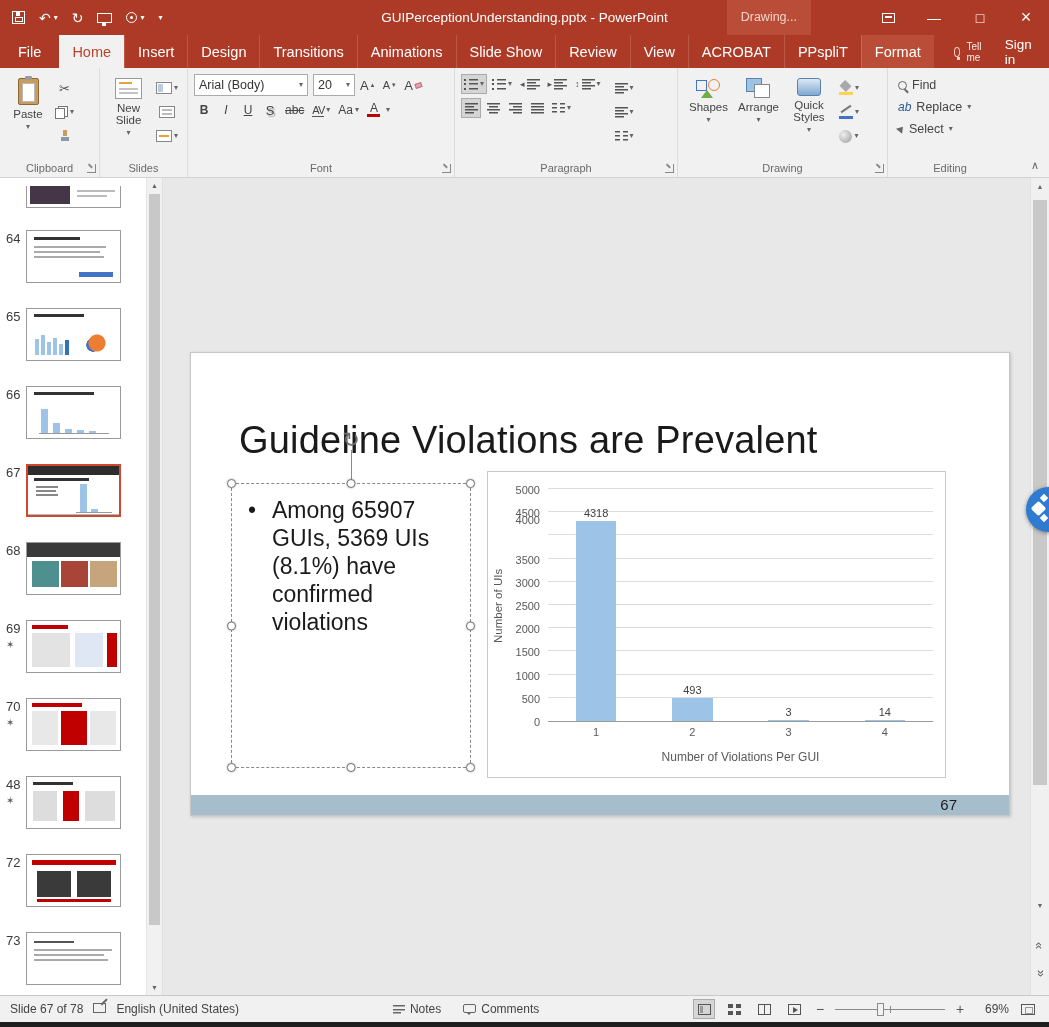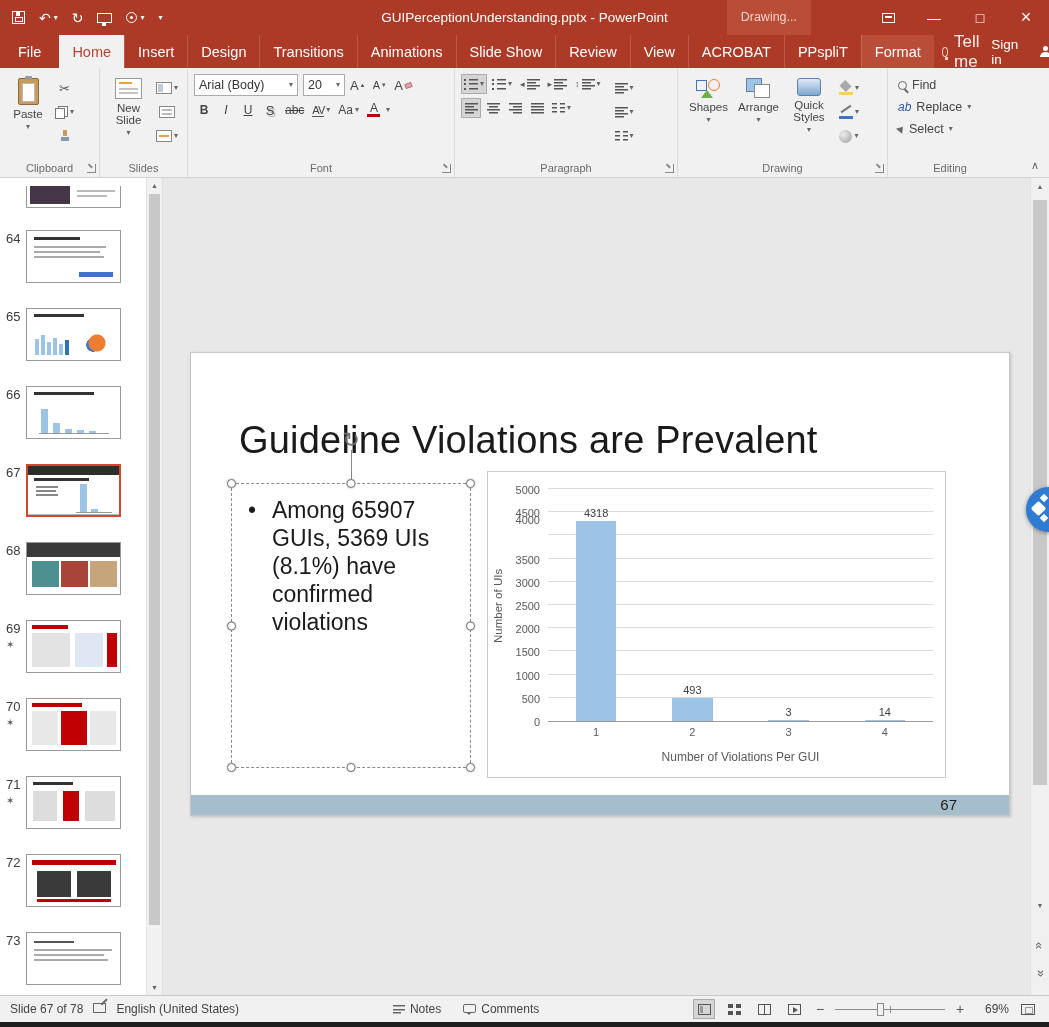--- a/index.html
+++ b/index.html
@@ -25,21 +25,21 @@
   .wc.close{font-size:18px}
   .ic-ribbonopts{display:inline-block;width:13px;height:10px;border:1px solid #fff;position:relative}
   .ic-ribbonopts::after{content:"";position:absolute;left:2px;top:2px;right:2px;height:2px;background:#fff}
 
   
   .tabrow{height:33px;background:#AD3A26;display:flex;align-items:stretch;color:#fff;font-size:14.5px}
   .tab{padding:0 13px;display:flex;align-items:center;border-left:1px solid rgba(255,255,255,.16);cursor:default;white-space:nowrap}
   .tab:first-child{border-left:none;padding:0 18px}
   .tab.active{background:#F1F1F1;color:#B7442C;border-left:none}
   .tab.ctx{background:#BA4D37}
-  .tellme{display:flex;align-items:center;gap:6px;padding:0 8px;color:rgba(255,255,255,.9);font-size:17px}
+  .tellme{display:flex;align-items:center;gap:6px;padding:0 20px;color:rgba(255,255,255,.9);font-size:10px}
   .ic-bulb{display:inline-block;width:10px;height:10px;border:1.5px solid #EFD0C3;border-radius:50%;position:relative}
   .ic-bulb::after{content:"";position:absolute;left:2px;bottom:-4px;width:3px;height:3px;background:#EFD0C3}
   .tabrow-right{margin-left:auto;display:flex;align-items:center;gap:22px;padding-right:16px}
   .signin{font-size:13.5px}
   .share{display:flex;align-items:center;gap:6px;font-size:13.5px}
   .ic-person{display:inline-block;width:11px;height:11px;position:relative}
   .ic-person::before{content:"";position:absolute;left:3px;top:0;width:5px;height:5px;border-radius:50%;background:#fff}
   .ic-person::after{content:"";position:absolute;left:0;bottom:0;width:11px;height:5px;border-radius:5px 5px 0 0;background:#fff}
 
   
@@ -68,21 +68,21 @@
   .ic-painter::after{content:"";position:absolute;top:7px;left:2px;width:8px;height:4px;background:#8899AA}
   .ic-newslide{display:inline-block;width:27px;height:21px;border:1px solid #999;background:#fff;position:relative}
   .ic-newslide::before{content:"";position:absolute;left:3px;top:3px;width:13px;height:2px;background:#E8A33D}
   .ic-newslide::after{content:"";position:absolute;left:3px;top:9px;width:19px;height:2px;background:#c4c4c4;box-shadow:0 4px 0 #c4c4c4}
   .mini-slide{display:inline-block;width:16px;height:12px;border:1px solid #888;background:#fff;position:relative}
   .mini-slide.layout::after{content:"";position:absolute;left:1px;top:1px;width:5px;height:8px;background:#bcd}
   .mini-slide.reset::after{content:"";position:absolute;left:2px;top:2px;width:10px;height:2px;background:#bbb;box-shadow:0 4px 0 #bbb}
   .mini-slide.section::after{content:"";position:absolute;left:2px;top:4px;width:10px;height:2px;background:#E8A33D}
 
   .combo{display:flex;align-items:center;justify-content:space-between;background:#fff;border:1px solid #ABABAB;height:22px;padding:0 4px;font-size:12.5px;color:#333}
-  .combo.name{width:104px}
+  .combo.name{width:114px}
   .combo.size{width:42px;margin-left:3px}
   .fA{font-size:13px}
   .fA.sm{font-size:11px}
   .tiny{font-size:7px;color:#555}
   .eraser{display:inline-block;width:7px;height:5px;background:#E9A0B0;border:1px solid #b77;transform:rotate(-20deg)}
   .shadowS{text-shadow:1.5px 1.5px 1px #aaa;font-size:13px}
   .avicon{font-size:11px;letter-spacing:-1px;border-bottom:1px solid #555}
   .fc{flex-direction:column;gap:0}
   .fcA{font-size:12px;line-height:11px}
   .fcbar{width:13px;height:3px;background:#C00000}
@@ -571,21 +571,21 @@
           </div>
           <div class="thumb-row">
             <div class="thumb-side">
               <div class="thumb-num">70</div>
               <div class="thumb-star">✶</div>
             </div>
             <div class="thumb-box v-shots2"></div>
           </div>
           <div class="thumb-row">
             <div class="thumb-side">
-              <div class="thumb-num">71</div>
+              <div class="thumb-num">48</div>
               <div class="thumb-star">✶</div>
             </div>
             <div class="thumb-box v-blocks"></div>
           </div>
           <div class="thumb-row">
             <div class="thumb-side">
               <div class="thumb-num">72</div>
             </div>
             <div class="thumb-box v-shots3"></div>
           </div>

